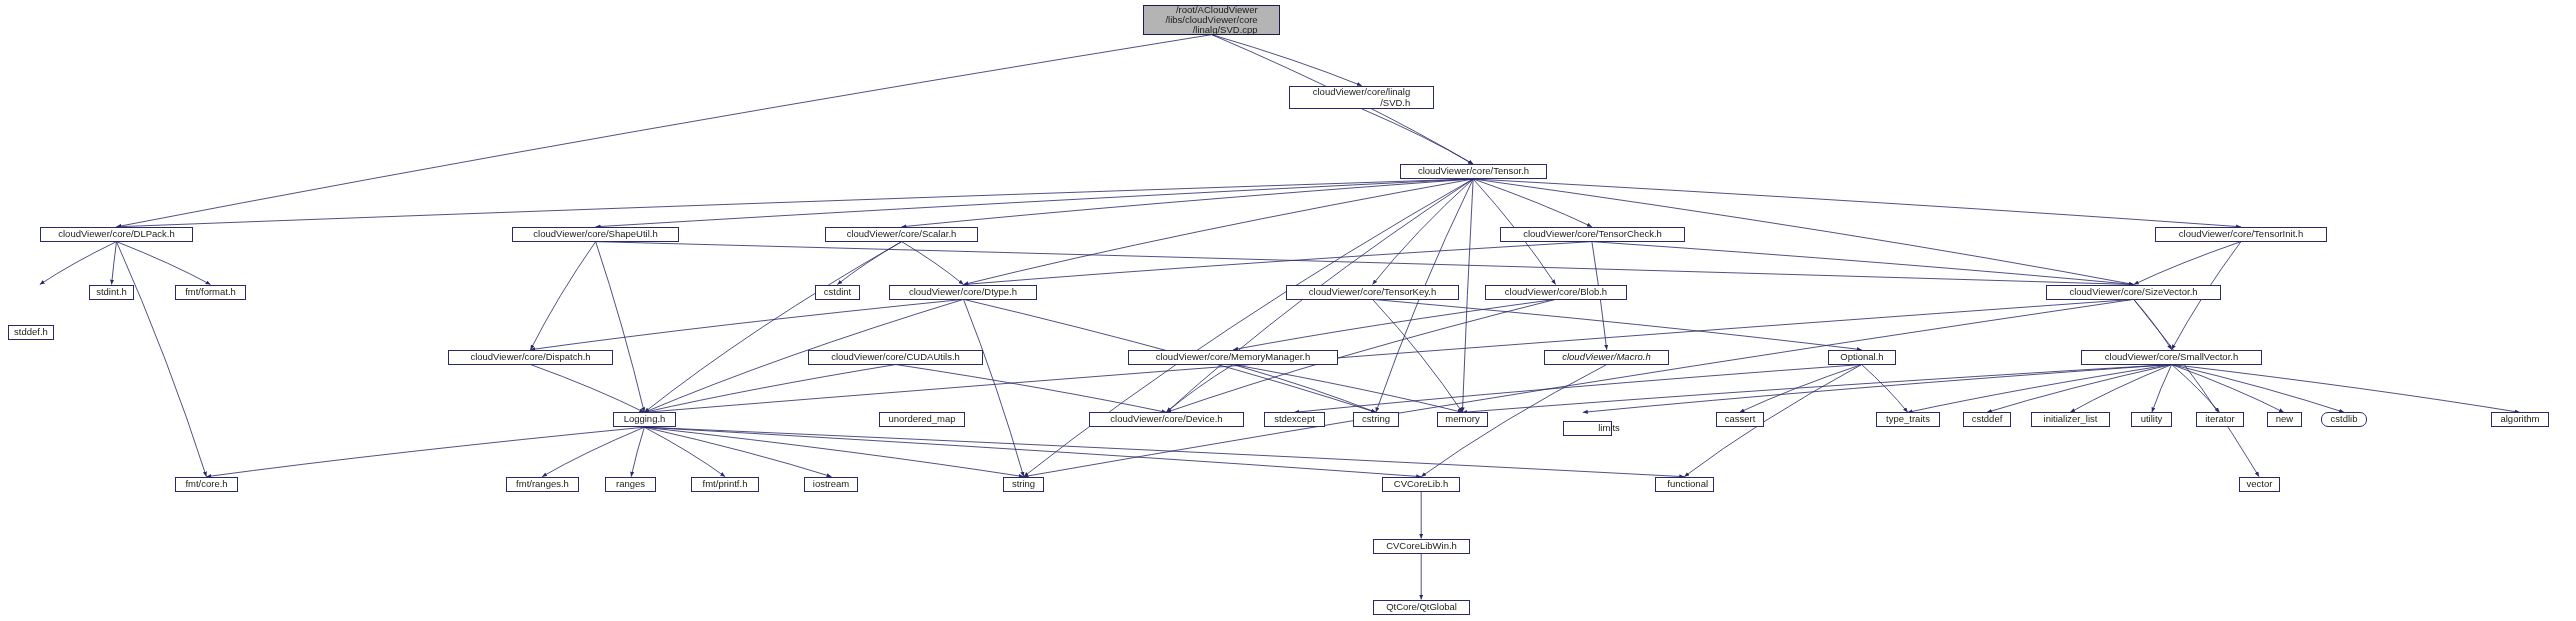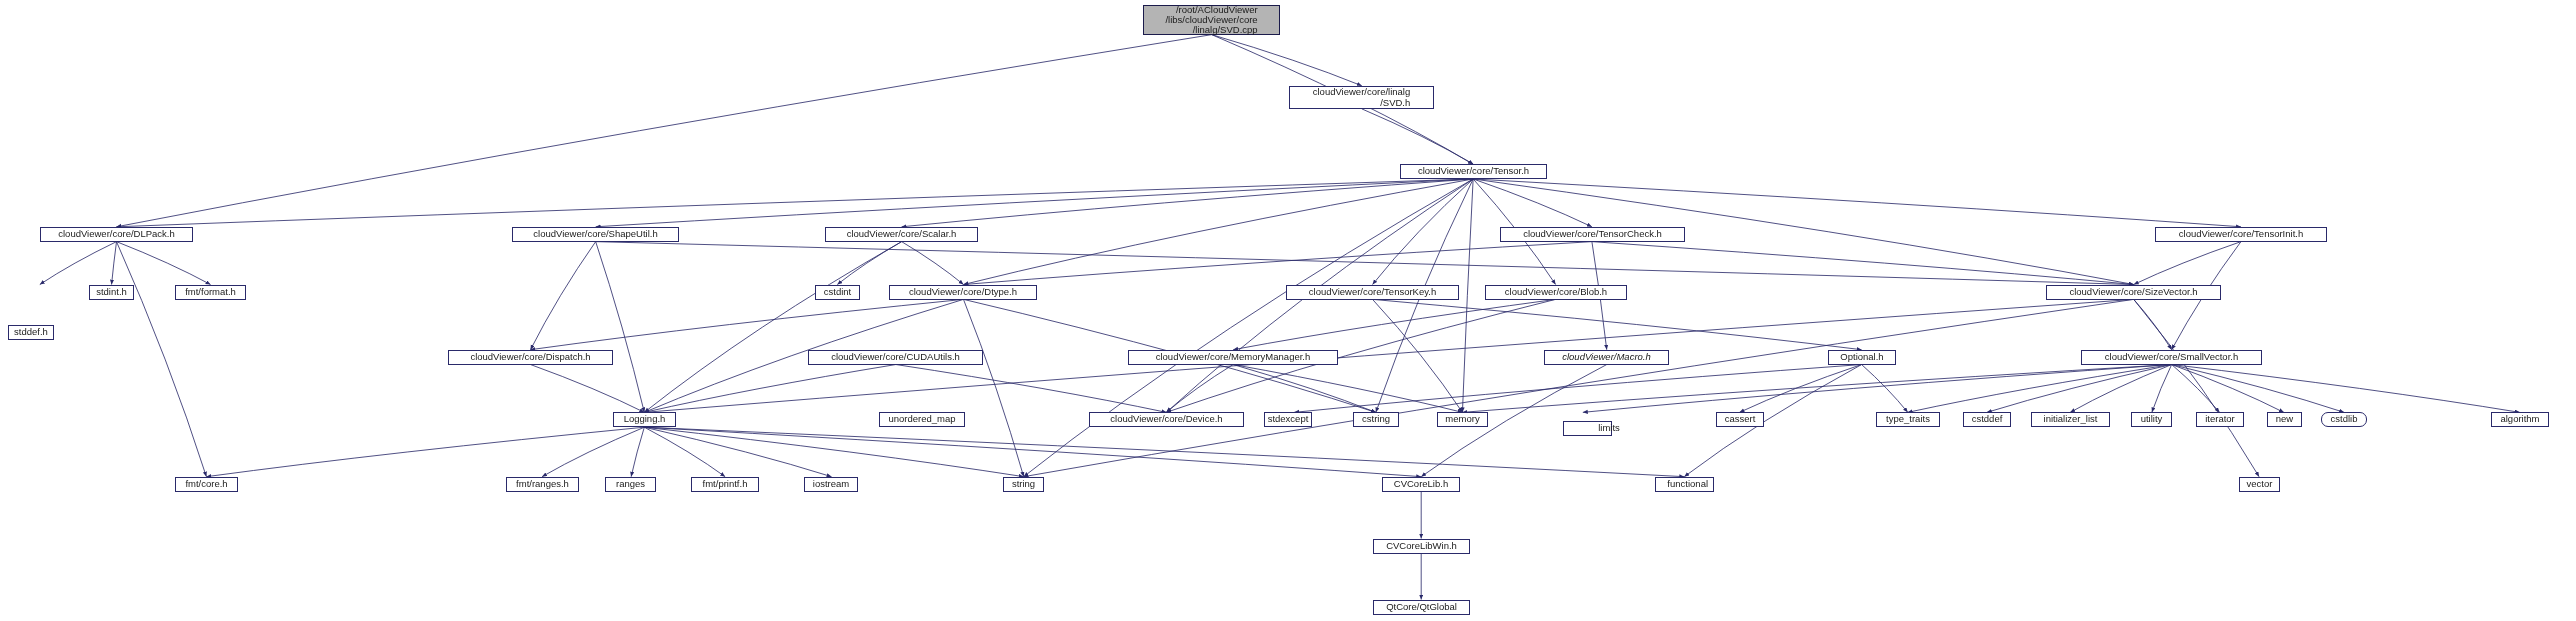--- a/index.html
+++ b/index.html
@@ -151,21 +151,21 @@
     <div class="node" style="left: 2046px; top: 285px; width: 175px; height: 15px;">cloudViewer/core/SizeVector.h</div>
     <div class="node" style="left: 448px; top: 350px; width: 165px; height: 15px;">cloudViewer/core/Dispatch.h</div>
     <div class="node" style="left: 808px; top: 350px; width: 175px; height: 15px;">cloudViewer/core/CUDAUtils.h</div>
     <div class="node" style="left: 1128px; top: 350px; width: 210px; height: 15px;">cloudViewer/core/MemoryManager.h</div>
     <div class="node" style="left: 1544px; top: 350px; width: 125px; height: 15px; font-style: italic;">cloudViewer/Macro.h</div>
     <div class="node" style="left: 1828px; top: 350px; width: 68px; height: 15px;">Optional.h</div>
     <div class="node" style="left: 2081px; top: 350px; width: 181px; height: 15px;">cloudViewer/core/SmallVector.h</div>
     <div class="node" style="left: 613px; top: 412px; width: 63px; height: 15px;">Logging.h</div>
     <div class="node" style="left: 879px; top: 412px; width: 86px; height: 15px;">unordered_map</div>
     <div class="node" style="left: 1089px; top: 412px; width: 155px; height: 15px;">cloudViewer/core/Device.h</div>
-    <div class="node" style="left: 1264px; top: 412px; width: 48px; height: 15px;">stdexcept</div>
+    <div class="node" style="left: 1264px; top: 412px; width: 61px; height: 15px;">stdexcept</div>
     <div class="node" style="left: 1353px; top: 412px; width: 46px; height: 15px;">cstring</div>
     <div class="node" style="left: 1437px; top: 412px; width: 51px; height: 15px;">memory</div>
     <div class="node" style="left: 1563px; top: 421px; width: 40px; height: 15px; padding-left: 45px;">limits</div>
     <div class="node" style="left: 1716px; top: 412px; width: 48px; height: 15px;">cassert</div>
     <div class="node" style="left: 1876px; top: 412px; width: 64px; height: 15px;">type_traits</div>
     <div class="node" style="left: 1963px; top: 412px; width: 48px; height: 15px;">cstddef</div>
     <div class="node" style="left: 2031px; top: 412px; width: 79px; height: 15px;">initializer_list</div>
     <div class="node" style="left: 2131px; top: 412px; width: 41px; height: 15px;">utility</div>
     <div class="node" style="left: 2196px; top: 412px; width: 48px; height: 15px;">iterator</div>
     <div class="node" style="left: 2267px; top: 412px; width: 35px; height: 15px;">new</div>

